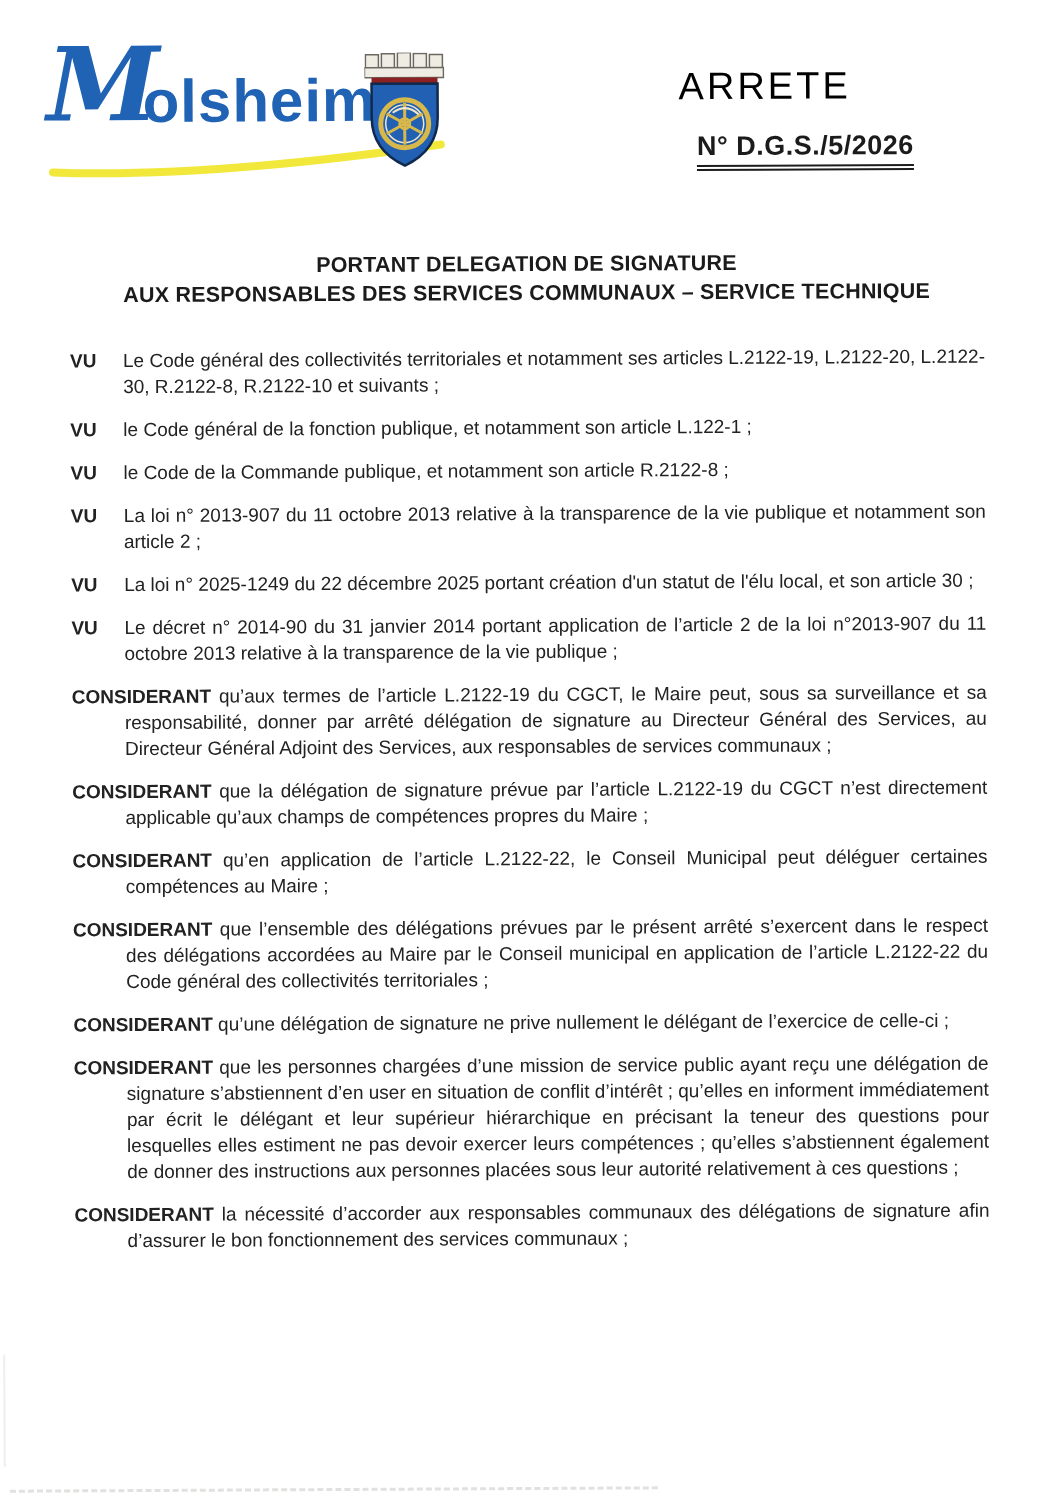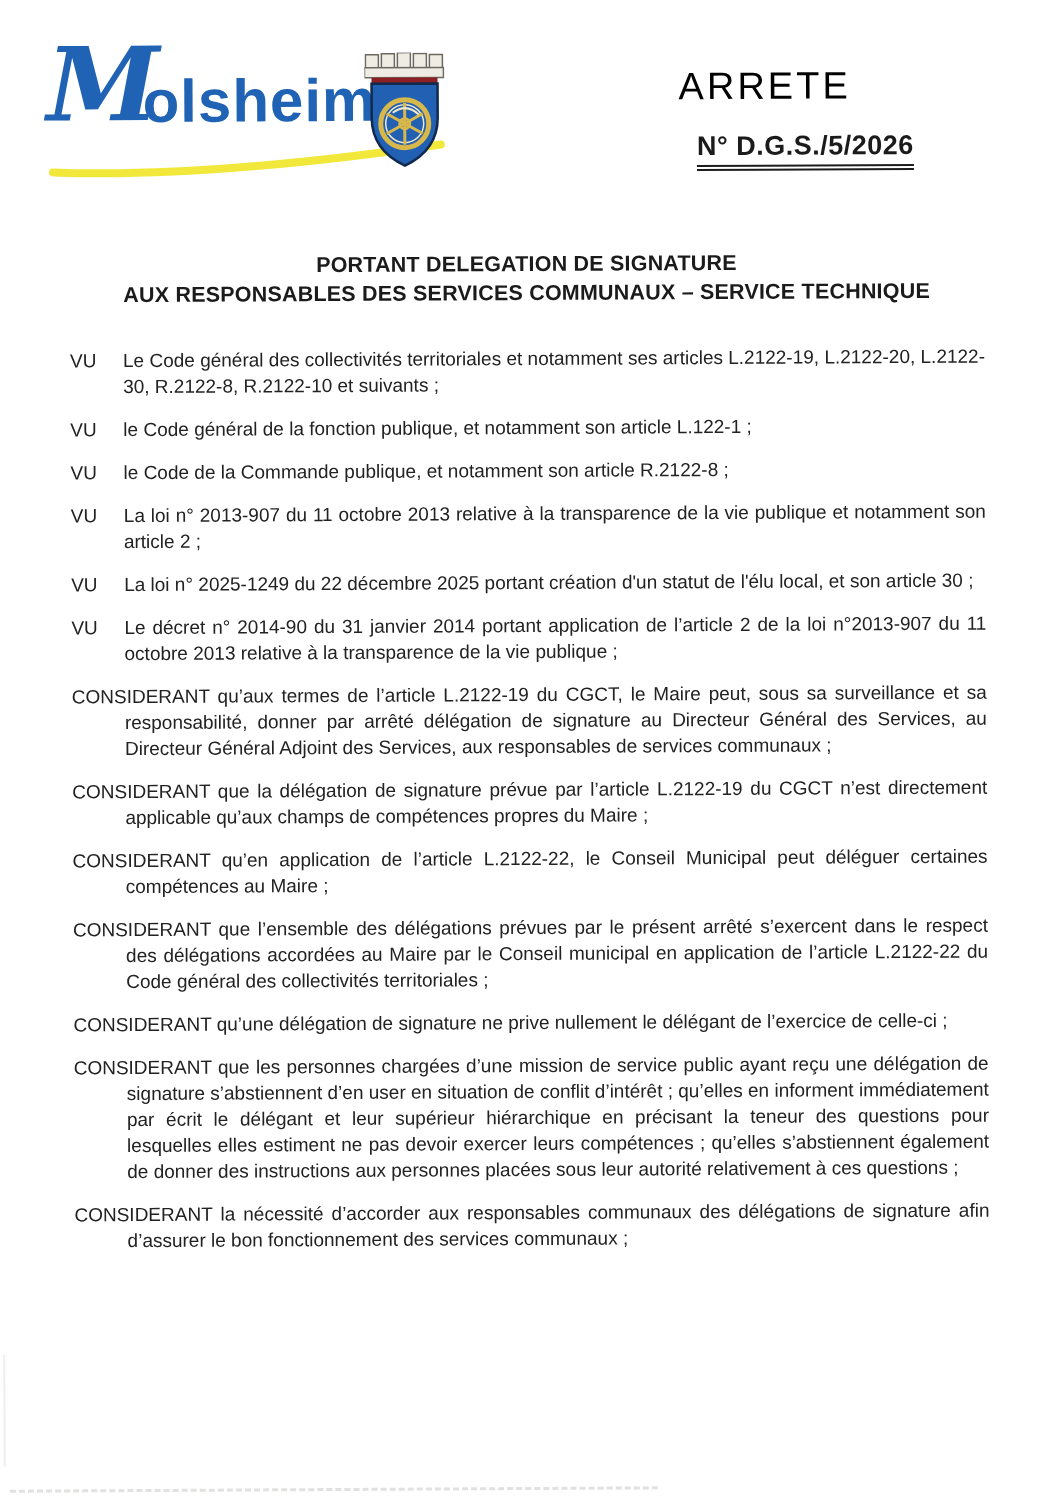--- a/index.html
+++ b/index.html
@@ -43,21 +43,21 @@
     position:absolute;left:0;top:250px;width:1058px;text-align:center;
     font-size:21.5px;font-weight:bold;line-height:29px;letter-spacing:0.2px;color:#1b1b1b;
   }
 
   
   .content{
     position:absolute;left:72px;top:346px;width:915px;
     font-size:19px;line-height:26px;text-align:justify;color:#222222;
   }
   .para{margin:0 0 17px 0;padding-left:53px;text-indent:-53px;}
-  .plabel{font-weight:normal;}
+  .plabel{font-weight:bold;}
   .vulab{display:inline-block;width:53px;text-indent:0;}
 
   
   .scan-bottom{
     position:absolute;left:6px;top:1487px;width:648px;height:0;
     border-top:3px dashed #e3e1df;
   }
   .scan-left{
     position:absolute;left:0;top:1352px;width:2px;height:112px;background:#efeeec;
   }

